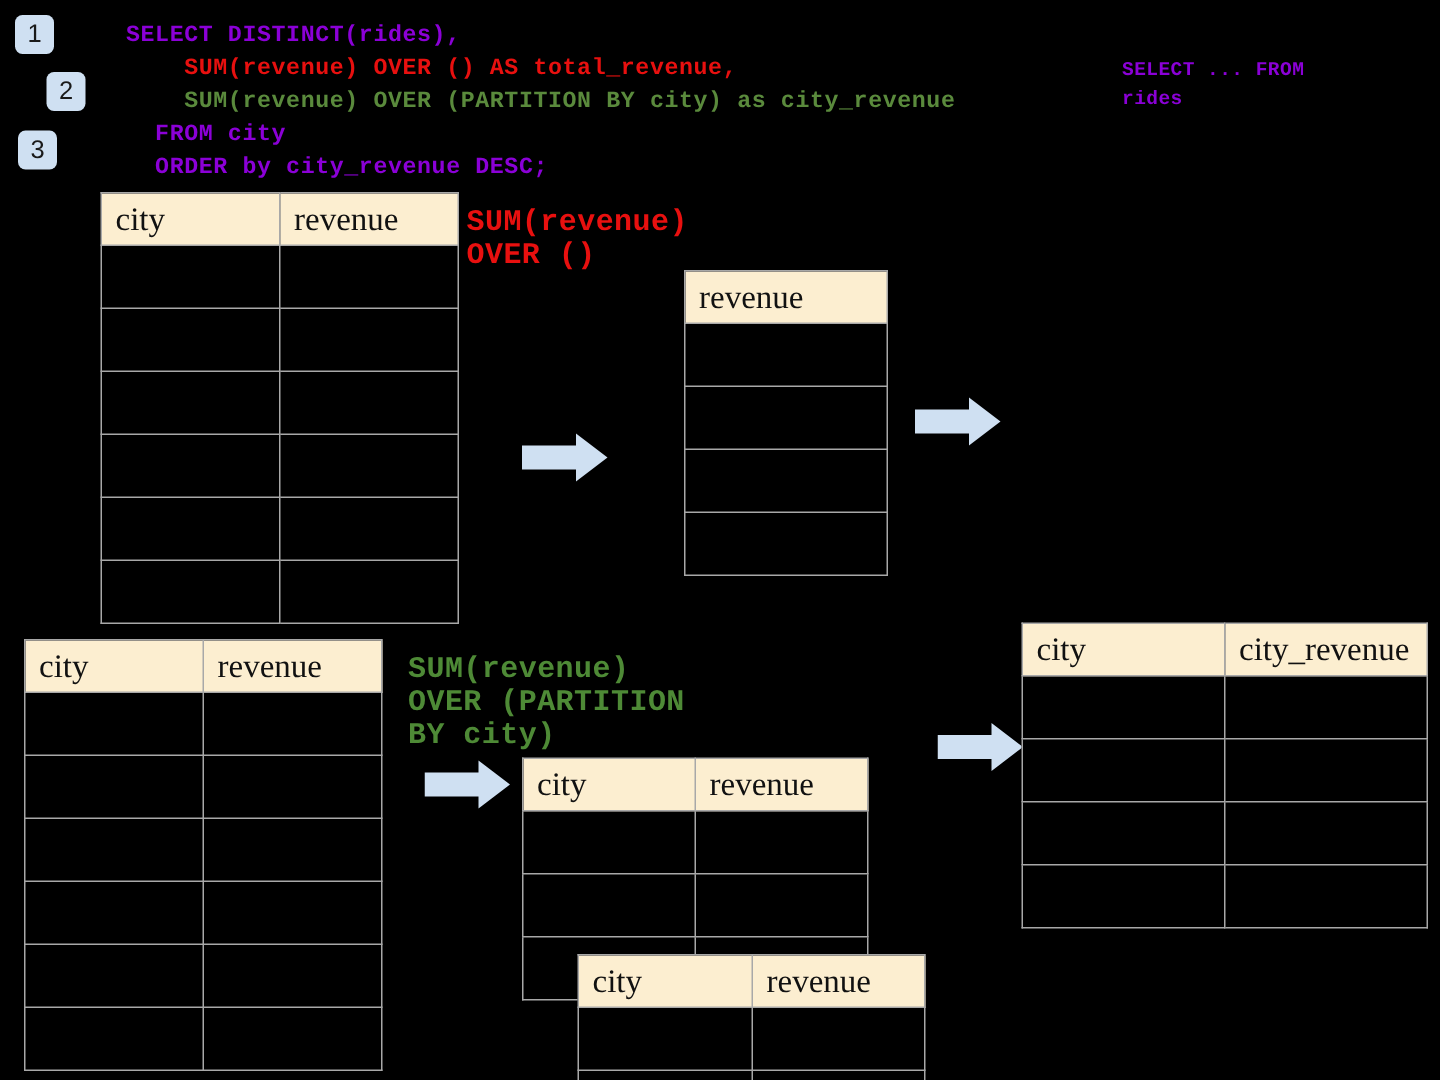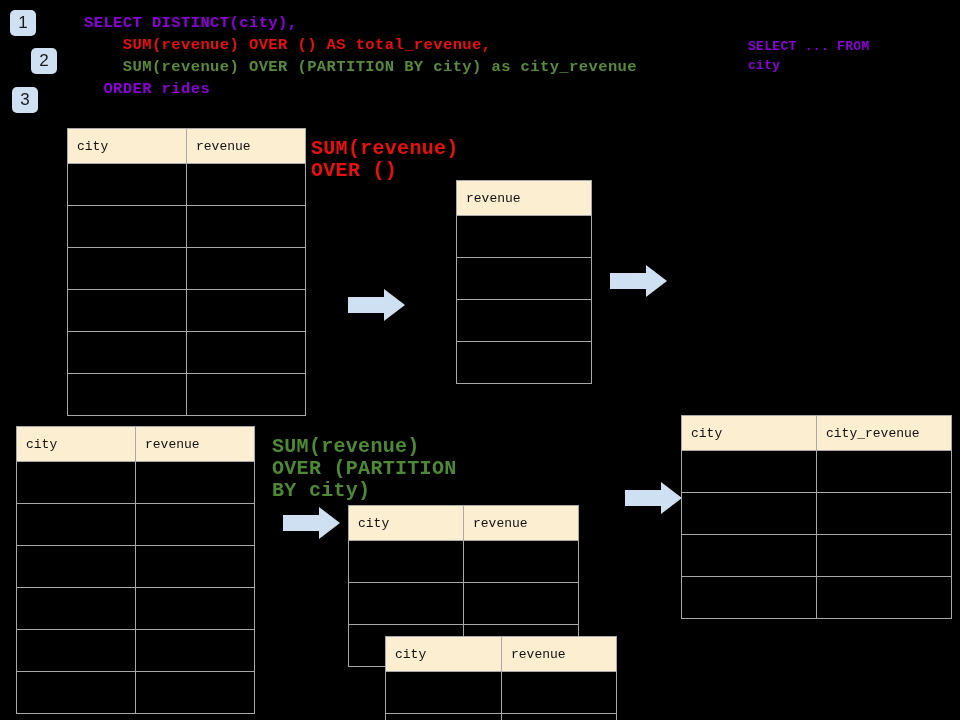--- a/index.html
+++ b/index.html
@@ -77,22 +77,22 @@
     background: #000000;
   }
   .tbl th, .tbl td {
     border: 1px solid #a8a8a8;
     padding: 0;
     margin: 0;
   }
   .tbl th {
     background: #fceed0;
     color: #111111;
-    font-family: Liberation Mono, monospace;
-    font-size: 13px;
+    font-family: Liberation Serif, serif;
+    font-size: 22px;
     font-weight: normal;
     text-align: left;
     padding-left: 9px;
     height: 34px;
     vertical-align: middle;
     white-space: nowrap;
   }
   .tbl td {
     background: #000000;
     height: 41px;
@@ -107,27 +107,28 @@
 </style>
 </head>
 <body>
 
 <div id="stage">
 
   <div class="badge" style="left:10px;  top:10px;">1</div>
   <div class="badge" style="left:31px;  top:48px;">2</div>
   <div class="badge" style="left:12px;  top:87px;">3</div>
 
-  <div class="code code-purple" style="left:84px; top:12px;">SELECT DISTINCT(city),</div>
+  <div class="code code-purple" style="left:84px; top:12px;">SELECT DISTINCT(rides),</div>
   <div class="code code-green" style="left:84px; top:56px;">    SUM(revenue) OVER (PARTITION BY city) as city_revenue</div>
   <div class="code code-red" style="left:84px; top:34px;">    SUM(revenue) OVER () AS total_revenue,</div>
-  <div class="code code-purple" style="left:84px; top:78px;">  ORDER rides</div>
+  <div class="code code-purple" style="left:84px; top:78px;">  FROM city</div>
+  <div class="code code-purple" style="left:84px; top:100px;">  ORDER by city_revenue DESC;</div>
 
   <div class="side-note" style="left:748px; top:37px;">SELECT ... FROM
-city</div>
+rides</div>
 
   <div class="annot annot-red" style="left:311px; top:138px;">SUM(revenue)
 OVER ()</div>
   <div class="annot annot-green" style="left:272px; top:436px;">SUM(revenue)
 OVER (PARTITION
 BY city)</div>
 
   <table class="tbl" style="left:67px; top:128px; width:238px;">
     <colgroup>
         <col style="width:119px">

